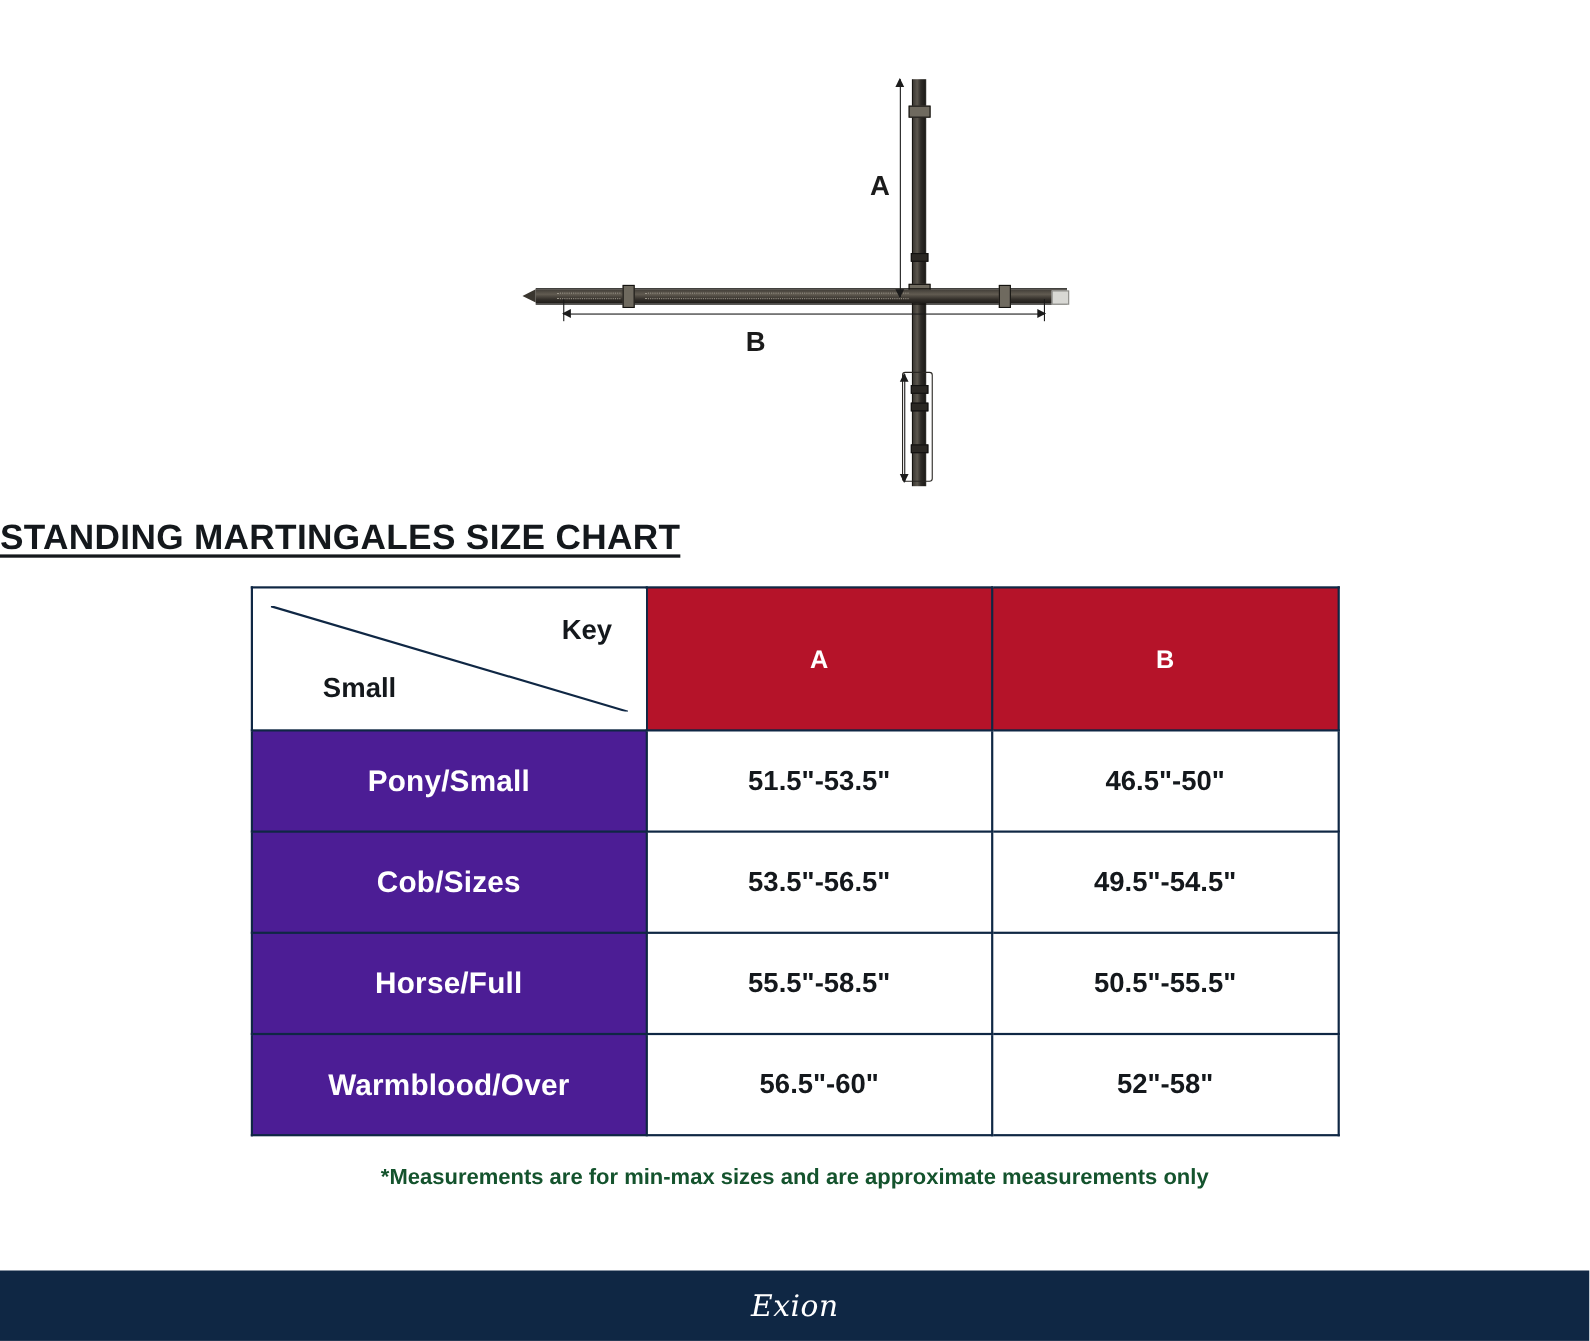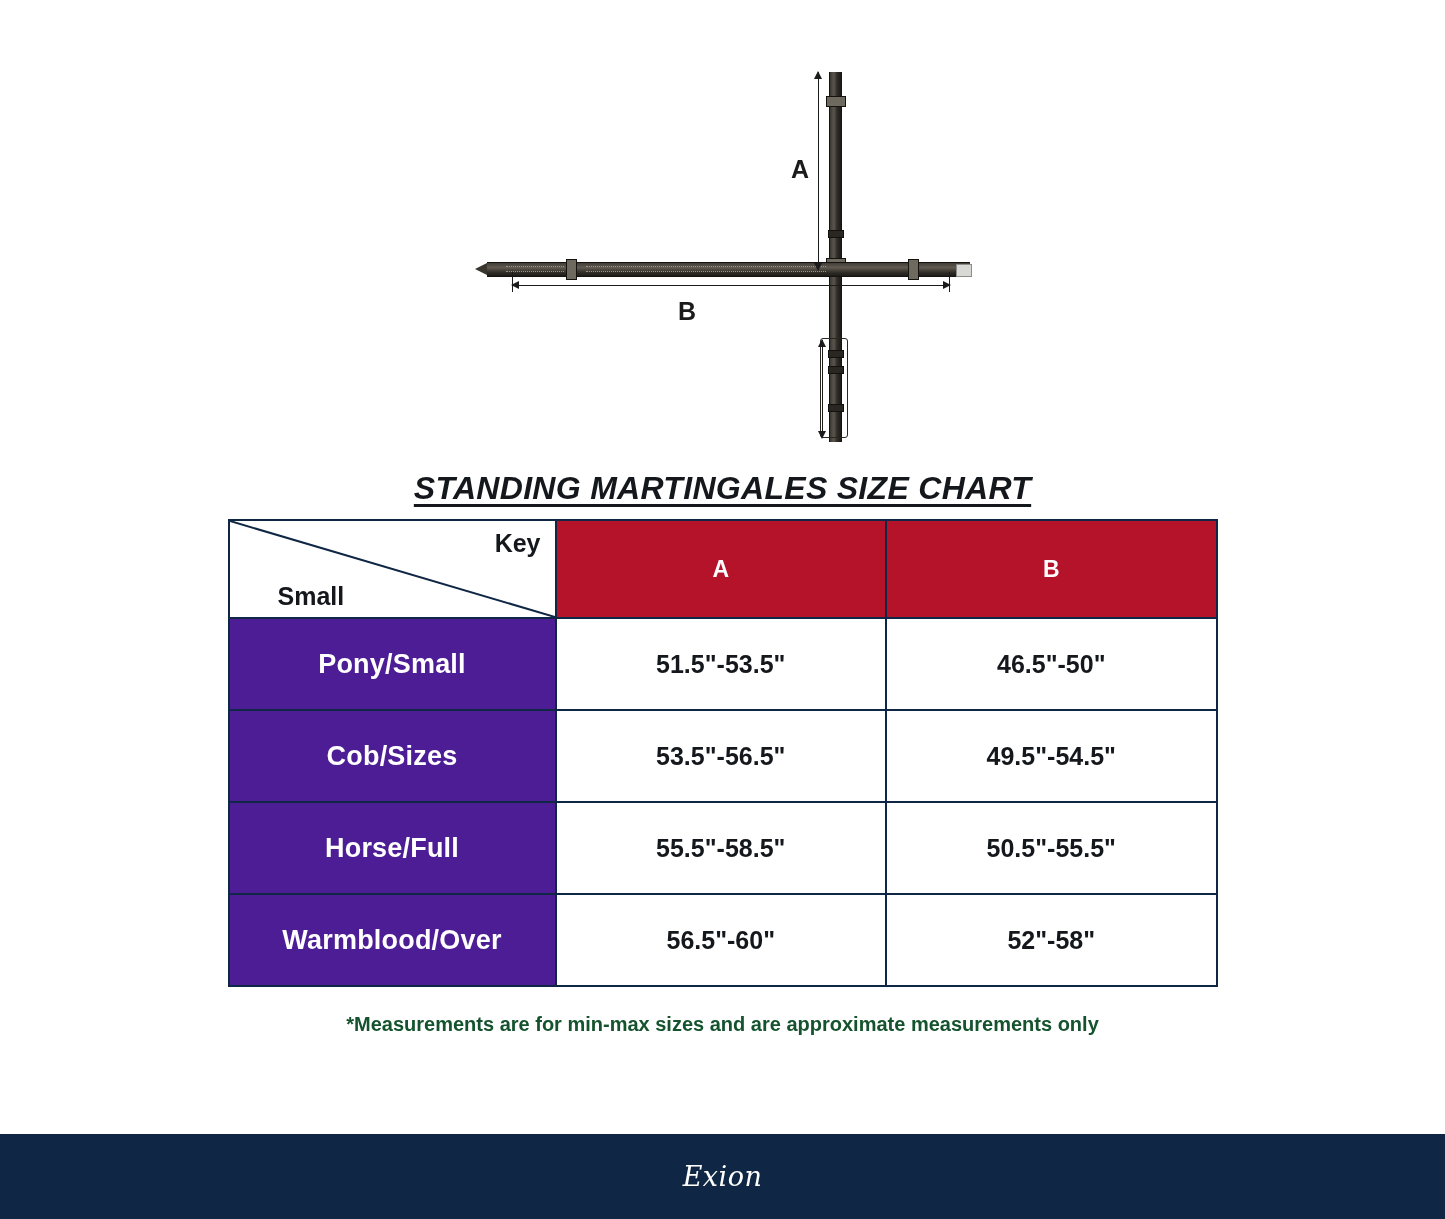--- a/index.html
+++ b/index.html
@@ -177,29 +177,27 @@
     font-size: 25px;
     font-weight: 600;
     color: #1b1b1b;
     font-family: "Liberation Sans", sans-serif;
   }
   .label-a { left: 791px; top: 155px; }
   .label-b { left: 678px; top: 297px; }
 
   
   .chart-title {
-    text-align: center;
     font-size: 32px;
     font-weight: bold;
     letter-spacing: 0.3px;
     color: #14181c;
     text-decoration: underline;
     text-underline-offset: 5px;
-    margin: 0 0 12px 0;
-    font-style: italic;
+    margin: 0 0 26px 0;
   }
 
   
   .table-wrap {
     width: 990px;
     margin: 0 auto;
   }
   table.size-chart {
     border-collapse: collapse;
     width: 100%;
@@ -208,21 +206,21 @@
   table.size-chart td {
     border: 2px solid #0f2744;
     height: 88px;
     text-align: center;
     vertical-align: middle;
   }
   .corner-cell {
     width: 325px;
     background: #ffffff;
     position: relative;
-    padding: 0;
+    padding: 16px;
   }
   .corner-inner {
     position: relative;
     width: 100%;
     height: 100%;
     min-height: 96px;
   }
   .corner-diag {
     position: absolute;
     left: 0; top: 0;
@@ -274,21 +272,21 @@
     color: #14532d;
     margin: 26px 0 0 0;
   }
 
   
   .footer {
     position: absolute;
     left: 0;
     bottom: 0;
     width: 100%;
-    height: 85px;
+    height: 64px;
     background: #0f2744;
     display: flex;
     align-items: center;
     justify-content: center;
   }
   .brand {
     color: #ffffff;
     font-family: "DejaVu Serif", serif;
     font-style: italic;
     font-size: 27px;

